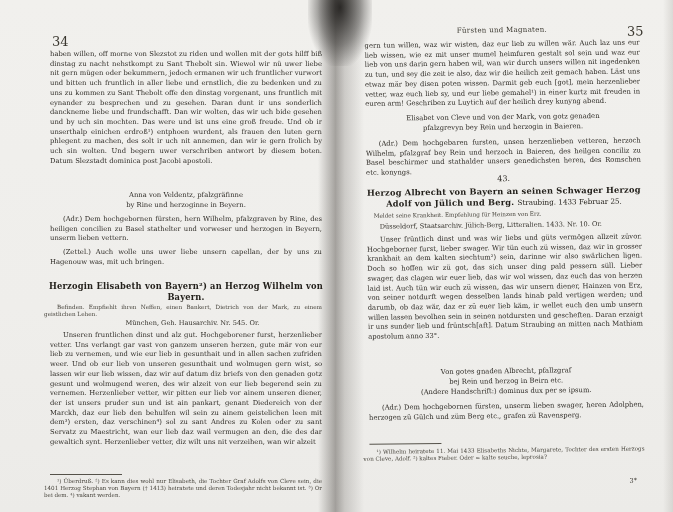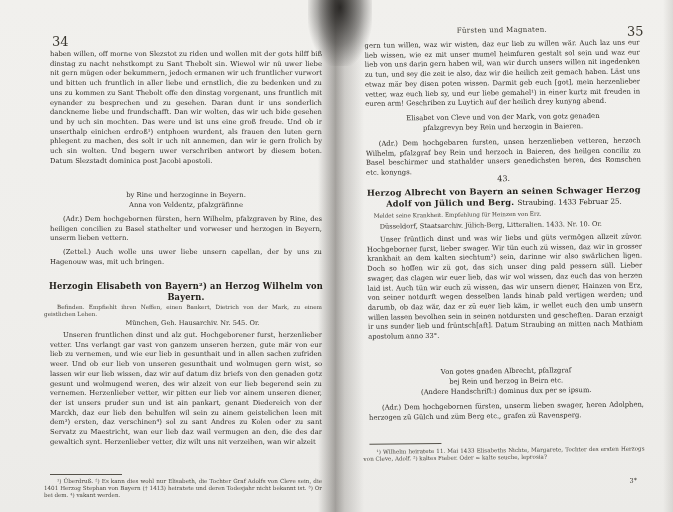--- a/index.html
+++ b/index.html
@@ -64,22 +64,22 @@
 <body>
 
 <div class="book">
 
   <div class="page page-left">
     <div class="blk pagenum" style="left:52px; top:34px;">34</div>
 
     <div class="blk bodytext" style="left:50px; top:50px; width:272px;">haben willen, off morne von Slezstot zu riden und wollen mit der gots hilff biß dinstag zu nacht nehstkompt zu Sant Thebolt sin. Wiewol wir nü uwer liebe nit gern mügen oder bekummern, jedoch ermanen wir uch fruntlicher vurwort und bitten uch fruntlich in aller liebe und ernstlich, die zu bedenken und zu uns zu kommen zu Sant Thebolt offe den dinstag vorgenant, uns fruntlich mit eynander zu besprechen und zu gesehen. Daran dunt ir uns sonderlich danckneme liebe und frundschafft. Dan wir wolten, das wir uch bide gesehen und by uch sin mochten. Das were und ist uns eine groß freude. Und ob ir unserthalp einichen erdroß¹) entphoen wurdent, als frauen den luten gern phlegent zu machen, des solt ir uch nit annemen, dan wir ie gern frolich by uch sin wolten. Und begern uwer verschriben antwort by diesem boten. Datum Slezstadt dominica post Jacobi apostoli.</div>
 
     <div class="blk" style="left:50px; top:190px; width:272px;">
+      <div class="sig">Anna von Veldentz, pfalzgräfinne</div>
       <div class="sig">by Rine und herzoginne in Beyern.</div>
-      <div class="sig">Anna von Veldentz, pfalzgräfinne</div>
     </div>
 
     <div class="blk bodytext indent" style="left:50px; top:215px; width:272px;">(Adr.) Dem hochgebornen fürsten, hern Wilhelm, pfalzgraven by Rine, des heiligen concilien zu Basel stathelter und vorweser und herzogen in Beyern, unserm lieben vettern.</div>
 
     <div class="blk bodytext indent" style="left:50px; top:248px; width:272px;">(Zettel.) Auch wolle uns uwer liebe unsern capellan, der by uns zu Hagenouw was, mit uch bringen.</div>
 
 
     <div class="blk lettertitle" style="left:46px; top:281px; width:280px;">Herzogin Elisabeth von Bayern²) an Herzog Wilhelm von Bayern.</div>
 
 

